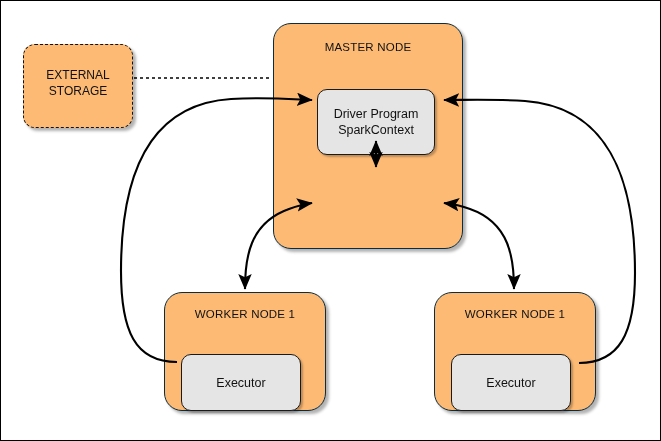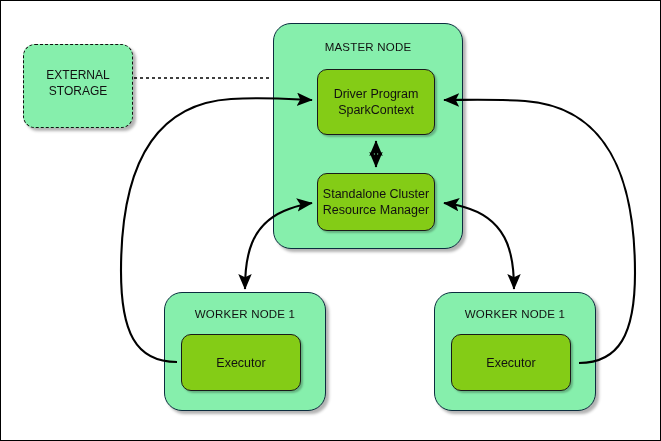--- a/index.html
+++ b/index.html
@@ -22,21 +22,21 @@
     left: 0;
     top: 0;
     width: 661px;
     height: 441px;
   }
   #arrow-layer { z-index: 5; pointer-events: none; }
 
   .node {
     position: absolute;
     box-sizing: border-box;
-    background: #86efac;
+    background: #fdba74;
     border: 1.2px solid #0b2d3f;
     border-radius: 18px;
     box-shadow: 3px 3px 3px rgba(0,0,0,0.30);
     z-index: 2;
   }
   .node.dashed {
     border: 1.6px dashed #111111;
     border-radius: 12px;
   }
   .node-title {
@@ -46,33 +46,34 @@
     text-align: center;
     color: #111111;
     font-size: 11.5px;
     letter-spacing: 0.2px;
     white-space: pre-line;
     line-height: 15px;
   }
   .inner {
     position: absolute;
     box-sizing: border-box;
-    background: #84cc16;
+    background: #e5e5e5;
     border: 1.2px solid #1a1a1a;
     border-radius: 10px;
     display: flex;
     align-items: center;
     justify-content: center;
     text-align: center;
     color: #111111;
     font-size: 12.5px;
     line-height: 16px;
     white-space: pre-line;
     box-shadow: 2px 2px 2px rgba(0,0,0,0.25);
     z-index: 3;
+    margin-top: 20px;
   }
   .storage-label {
     position: absolute;
     left: 0;
     right: 0;
     top: 22px;
     text-align: center;
     color: #111111;
     font-size: 12px;
     line-height: 16px;
@@ -89,22 +90,20 @@
 STORAGE</div>
   </div>
 
   <div class="node" style="left:272px; top:22px; width:190px; height:226px;">
     <div class="node-title" style="top:16px;">MASTER NODE</div>
   </div>
 
   <div class="inner" style="left:316px; top:68px; width:118px; height:66px;">Driver Program
 SparkContext</div>
 
-  <div class="inner" style="left:316px; top:172px; width:118px; height:58px;">Standalone Cluster
-Resource Manager</div>
 
   <div class="node" style="left:163px; top:291px; width:162px; height:119px;">
     <div class="node-title" style="top:14px;">WORKER NODE 1</div>
   </div>
   <div class="inner" style="left:180px; top:333px; width:120px; height:57px;">Executor</div>
 
   <div class="node" style="left:433px; top:291px; width:162px; height:119px;">
     <div class="node-title" style="top:14px;">WORKER NODE 1</div>
   </div>
   <div class="inner" style="left:450px; top:333px; width:120px; height:57px;">Executor</div>

